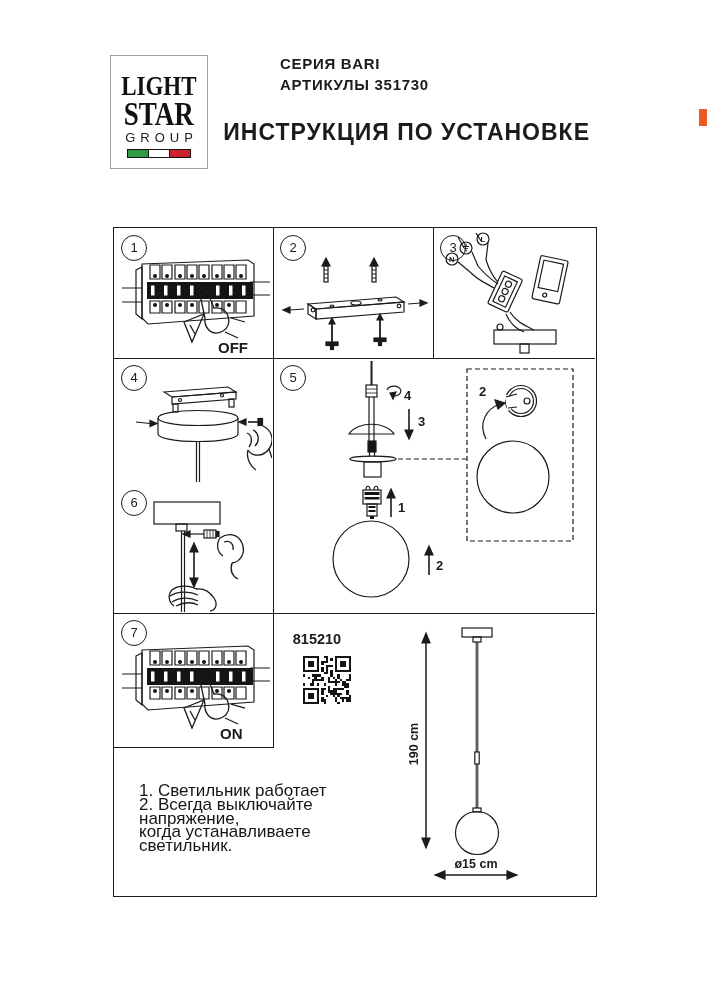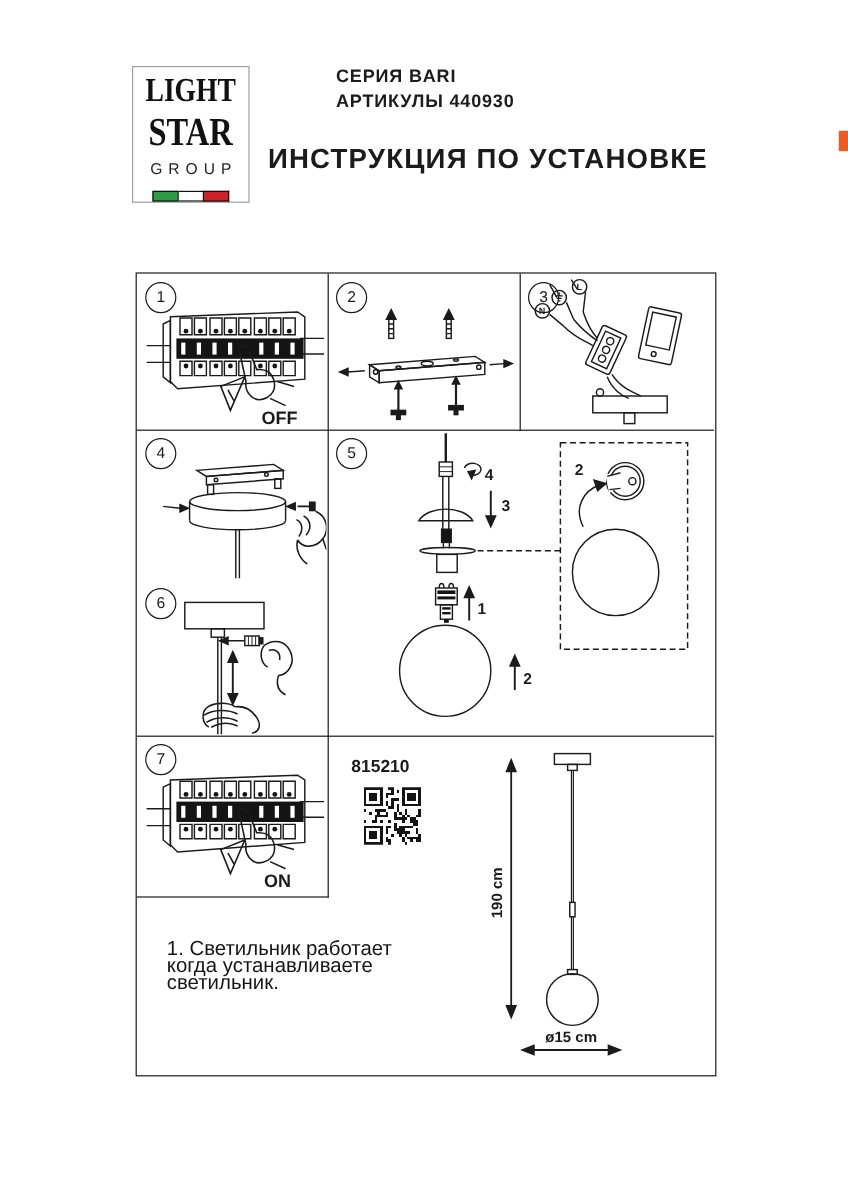--- a/index.html
+++ b/index.html
@@ -1,21 +1,21 @@
 <!DOCTYPE html>
 <html><head>
 <meta charset="utf-8">
 <style>
   html,body{margin:0;padding:0;background:#fff;}
   .page{position:relative;width:707px;height:1000px;background:#ffffff;overflow:hidden;
         font-family:"Liberation Sans",sans-serif;color:#1b1b1b;outline:1px solid #e3e3e3;}
   .abs{position:absolute;}
   
   .logo-box{left:110px;top:55px;width:96px;height:112px;border:1px solid #9f9f9f;
-            display:flex;flex-direction:column;align-items:center;justify-content:space-between;}
+            display:flex;flex-direction:column;align-items:center;justify-content:center;}
   .logo-word{font-family:"Liberation Serif",serif;font-weight:bold;color:#111;
              display:inline-block;transform:scaleX(.82);transform-origin:center;}
   .logo-l1{font-size:28px;line-height:26px;margin-top:7px;}
   .logo-l2{font-size:33px;line-height:30px;}
   .logo-l3{font-size:13px;letter-spacing:5px;padding-left:5px;color:#222;margin-top:3px;line-height:12px;}
   .flag{display:flex;width:64px;height:9px;margin-top:5px;}
   .flag span{flex:1;border:1px solid #111;}
   .flag span+span{border-left:none;}
   .hdr-series{left:280px;top:53px;width:310px;text-align:left;font-weight:bold;
               font-size:15px;line-height:21px;letter-spacing:.7px;}
@@ -88,21 +88,21 @@
     <span class="logo-l3">GROUP</span>
     <span class="flag">
       <span style="background:#2f9b46"></span>
       <span style="background:#ffffff"></span>
       <span style="background:#cc2229"></span>
     </span>
   </div>
 
   <div class="abs hdr-series">
     <div>СЕРИЯ BARI</div>
-    <div>АРТИКУЛЫ 440930</div>
+    <div>АРТИКУЛЫ 351730</div>
   </div>
 
   <div class="abs hdr-title">
     <div>ИНСТРУКЦИЯ ПО УСТАНОВКЕ</div>
   </div>
 
   <div class="abs grid">
     <div class="gline" style="left:0;top:129.5px;width:481px;height:1.5px"></div>
     <div class="gline" style="left:0;top:384.5px;width:481px;height:1.5px"></div>
     <div class="gline" style="left:0;top:518.5px;width:160px;height:1.5px"></div>
@@ -411,20 +411,21 @@
       <rect x="14" y="0" width="7" height="7" fill="#141414"></rect>
       <rect x="15" y="1" width="5" height="5" fill="#ffffff"></rect>
       <rect x="16" y="2" width="3" height="3" fill="#141414"></rect>
       <rect x="0" y="14" width="7" height="7" fill="#141414"></rect>
       <rect x="1" y="15" width="5" height="5" fill="#ffffff"></rect>
       <rect x="2" y="16" width="3" height="3" fill="#141414"></rect>
     </svg>
 
   <div class="abs notes">
     <div>1. Светильник работает</div>
+    <div>2. Всегда выключайте напряжение,</div>
     <div>когда устанавливаете светильник.</div>
   </div>
 
   <svg class="abs" style="left:400px;top:622px" width="197" height="272" viewBox="0 0 197 272">
     <g stroke="#1b1b1b" fill="none" stroke-width="1.2">
       <rect x="62" y="6" width="30" height="9"></rect>
       <rect x="73" y="15" width="8" height="5"></rect>
       <path d="M76.2,20 L76.2,130 M77.8,20 L77.8,130" stroke-width="1"></path>
       <rect x="74.8" y="130" width="4.4" height="12"></rect>
       <path d="M76.2,142 L76.2,186 M77.8,142 L77.8,186" stroke-width="1"></path>

